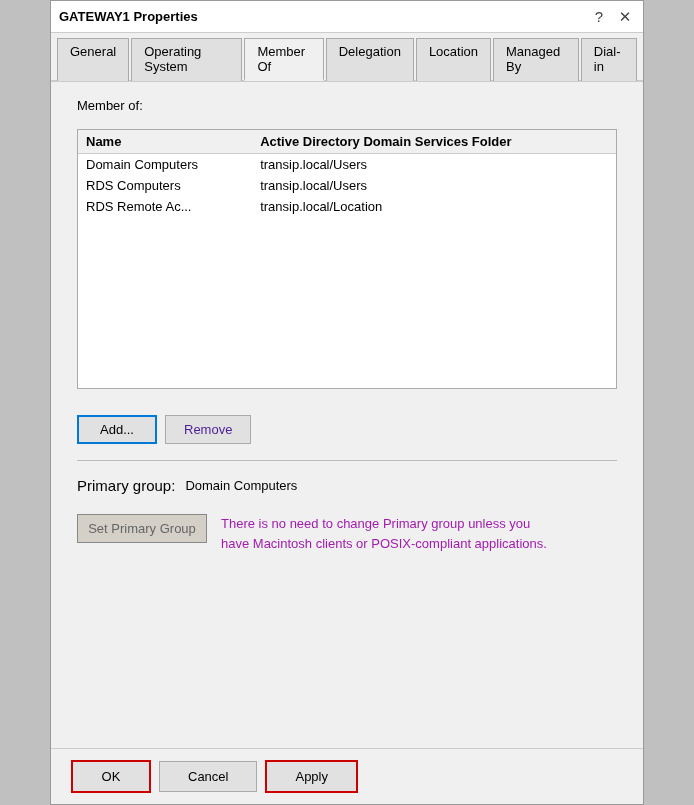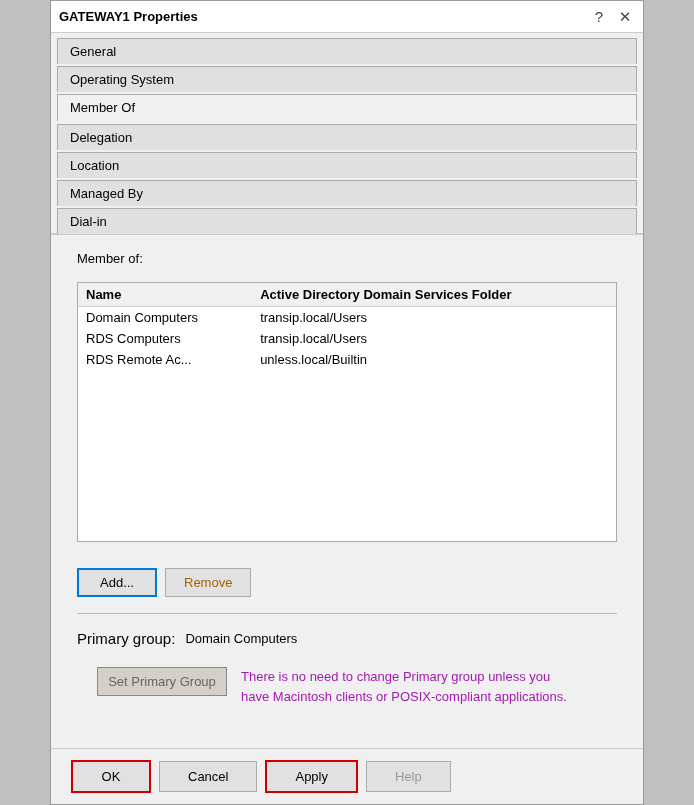--- a/index.html
+++ b/index.html
@@ -58,21 +58,21 @@
       cursor: pointer;
       font-size: 15px;
       display: flex;
       align-items: center;
       justify-content: center;
       color: #444;
     }
 
     .tabs {
       display: flex;
-      flex-direction: column;
+      flex-direction: row;
       border-bottom: 2px solid #ccc;
       background: #f0f0f0;
       padding: 4px 6px 0 6px;
       gap: 2px;
       flex-shrink: 0;
     }
 
     .tab {
       padding: 5px 12px;
       border: 1px solid #aaa;
@@ -141,21 +141,21 @@
     .btn {
       padding: 5px 18px;
       background: #e1e1e1;
       border: 1px solid #aaa;
       cursor: pointer;
       font-size: 13px;
       min-width: 80px;
     }
 
     .btn:disabled {
-      color: #a16207;
+      color: #4c1d95;
       cursor: default;
     }
 
     .btn-add {
       border: 2px solid #0078d7;
     }
 
     .divider {
       border: none;
       border-top: 1px solid #bbb;
@@ -174,21 +174,20 @@
     }
 
     .primary-group-value {
       font-size: 13px;
     }
 
     .set-primary-row {
       display: flex;
       align-items: flex-start;
       gap: 14px;
-      margin-left: 20px;
     }
 
     .btn-set-primary {
       background: #d4d0c8;
       border: 1px solid #888;
       padding: 6px 10px;
       font-size: 13px;
       min-width: 130px;
       text-align: center;
       cursor: default;
@@ -272,21 +271,21 @@
           <tr>
             <td>Domain Computers</td>
             <td>transip.local/Users</td>
           </tr>
           <tr>
             <td>RDS Computers</td>
             <td>transip.local/Users</td>
           </tr>
           <tr>
             <td>RDS Remote Ac...</td>
-            <td>unless.local/Builtin</td>
+            <td>transip.local/Location</td>
           </tr>
         </tbody>
       </table>
     </div>
 
     <div class="btn-row">
       <button class="btn btn-add">Add...</button>
       <button class="btn" disabled="">Remove</button>
     </div>
 
@@ -301,16 +300,15 @@
       <button class="btn-set-primary" disabled="">Set Primary Group</button>
       <span class="set-primary-desc">There is no need to change Primary group unless you have Macintosh clients or POSIX-compliant applications.</span>
     </div>
 
   </div>
 
   <div class="footer">
     <button class="footer-btn footer-btn-outlined">OK</button>
     <button class="footer-btn">Cancel</button>
     <button class="footer-btn footer-btn-outlined">Apply</button>
-    <button class="footer-btn footer-btn-disabled" disabled="">Help</button>
   </div>
 
 </div>
 
 </body></html>

